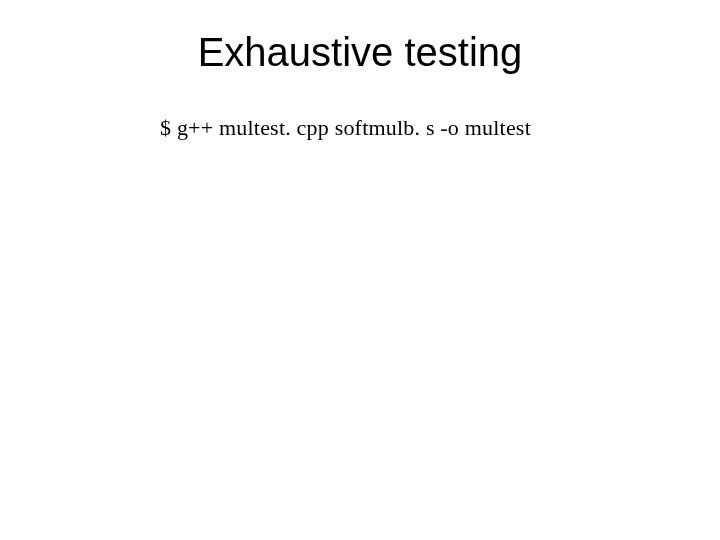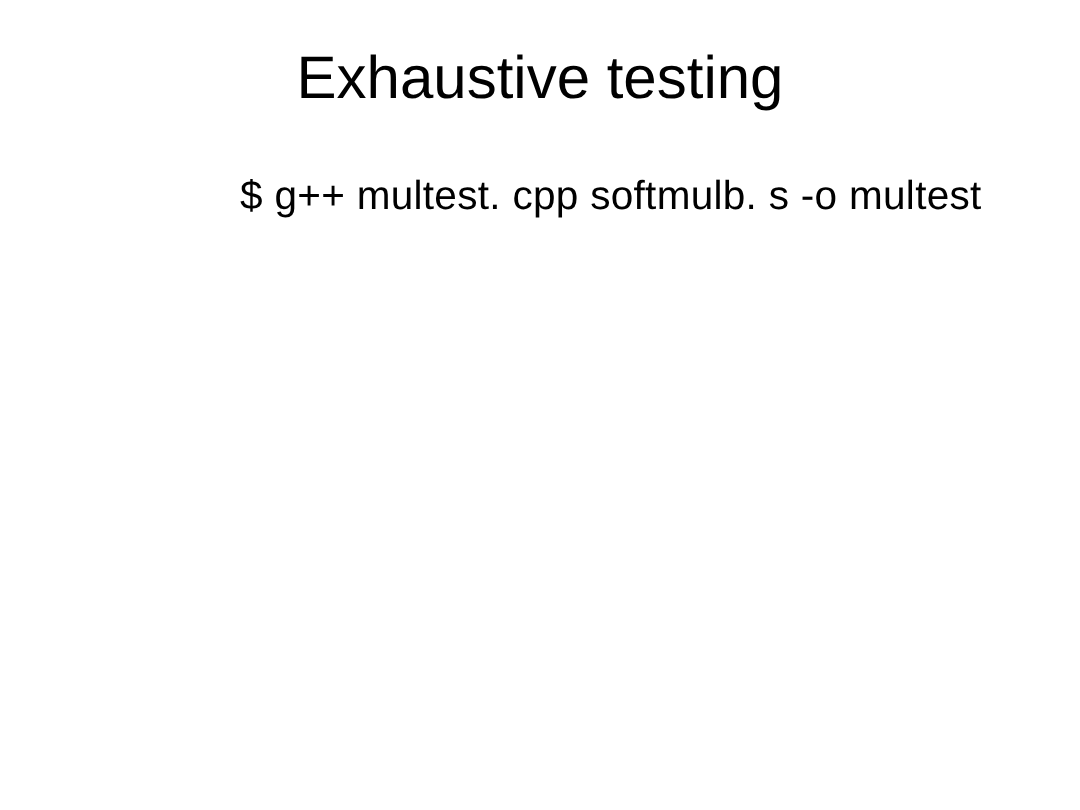--- a/index.html
+++ b/index.html
@@ -40,23 +40,23 @@
   ul.main > li::before {
     content: "•";
     position: absolute;
     left: 0;
     top: 0;
     font-size: 24px;
     line-height: 1.3;
   }
   .bold { font-weight: 700; }
   .cmd {
-    font-size: 27px;
+    font-size: 22px;
     margin: 14px 0 0 130px;
-    font-family: Liberation Sans, sans-serif;
+    font-family: Liberation Serif, serif;
     letter-spacing: 0.2px;
   }
 </style>
 </head>
 <body>
 
 <div class="slide">
   <div class="title">Exhaustive testing</div>
 
   <ul class="main">

